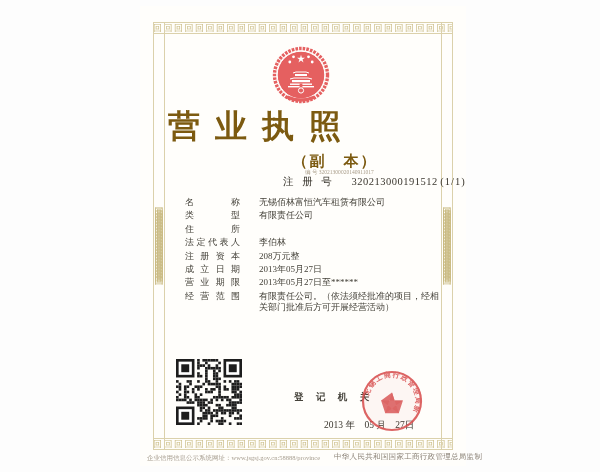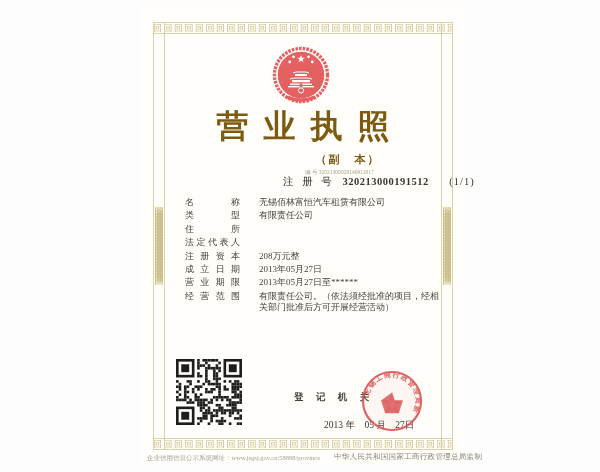--- a/index.html
+++ b/index.html
@@ -16,32 +16,32 @@
   .fs-h{left:0;right:0;height:12px;line-height:11px;border-top:1px solid #dbd1ab;border-bottom:1px solid #dbd1ab;text-align:center;}
   .fs-top{top:0;}
   .fs-bottom{bottom:0;}
   .fs-v{top:0;bottom:0;width:12px;writing-mode:vertical-rl;text-orientation:upright;line-height:11px;border-left:1px solid #dbd1ab;border-right:1px solid #dbd1ab;text-align:center;}
   .fs-left{left:0;}
   .fs-right{right:0;}
 
   .emblem{position:absolute;left:271px;top:44px;}
 
   .title{
-    position:absolute;left:153px;top:105px;width:300px;text-align:center;
+    position:absolute;left:153px;top:105px;width:300px;
     font-size:32px;font-weight:bold;color:#7c5a10;letter-spacing:15px;text-indent:15px;
   }
   .subtitle{
-    position:absolute;left:166px;top:152px;width:364px;text-align:center;
-    font-size:11px;font-weight:bold;color:#7c5a10;letter-spacing:2px;
+    position:absolute;left:153px;top:152px;width:364px;text-align:center;
+    font-size:15px;font-weight:bold;color:#7c5a10;letter-spacing:2px;
   }
   .serial-line{position:absolute;left:305px;top:168px;font-size:6px;color:#a89c88;transform:scale(.92);transform-origin:left top;}
   .reg-line{position:absolute;left:283px;top:175px;font-size:10.5px;color:#3a362e;}
   .reg-label{letter-spacing:3px;}
-  .reg-number{margin-left:5px;letter-spacing:.5px;font-weight:bold;}
-  .reg-copies{margin-left:18px;letter-spacing:1px;}
+  .reg-number{margin-left:14px;letter-spacing:.5px;}
+  .reg-copies{letter-spacing:1px;}
 
   .fields{position:absolute;left:185px;top:197px;width:262px;font-size:9px;color:#45423a;}
   .field-row{display:flex;margin-bottom:2.6px;line-height:10.8px;}
   .field-label{width:55px;display:flex;justify-content:space-between;flex-shrink:0;}
   .field-value{margin-left:19px;flex:1;}
 
   .qr{position:absolute;left:176px;top:359px;}
   .reg-authority{position:absolute;left:294px;top:391px;font-size:9.5px;letter-spacing:5px;color:#45423a;font-weight:bold;}
   .issue-date{position:absolute;left:324px;top:419px;font-size:9.5px;color:#3a362e;z-index:1;text-align:center;}
   .seal{position:absolute;left:352px;top:361px;opacity:.88;z-index:2;}
@@ -116,20 +116,21 @@
         </div>
       </div>
       <div class="field-row">
         <div class="field-label">
           <span>法</span>
           <span>定</span>
           <span>代</span>
           <span>表</span>
           <span>人</span>
         </div>
+        <div class="field-value">李伯林</div>
       </div>
       <div class="field-row">
         <div class="field-label">
           <span>注</span>
           <span>册</span>
           <span>资</span>
           <span>本</span>
         </div>
         <div class="field-value">208万元整</div>
       </div>

